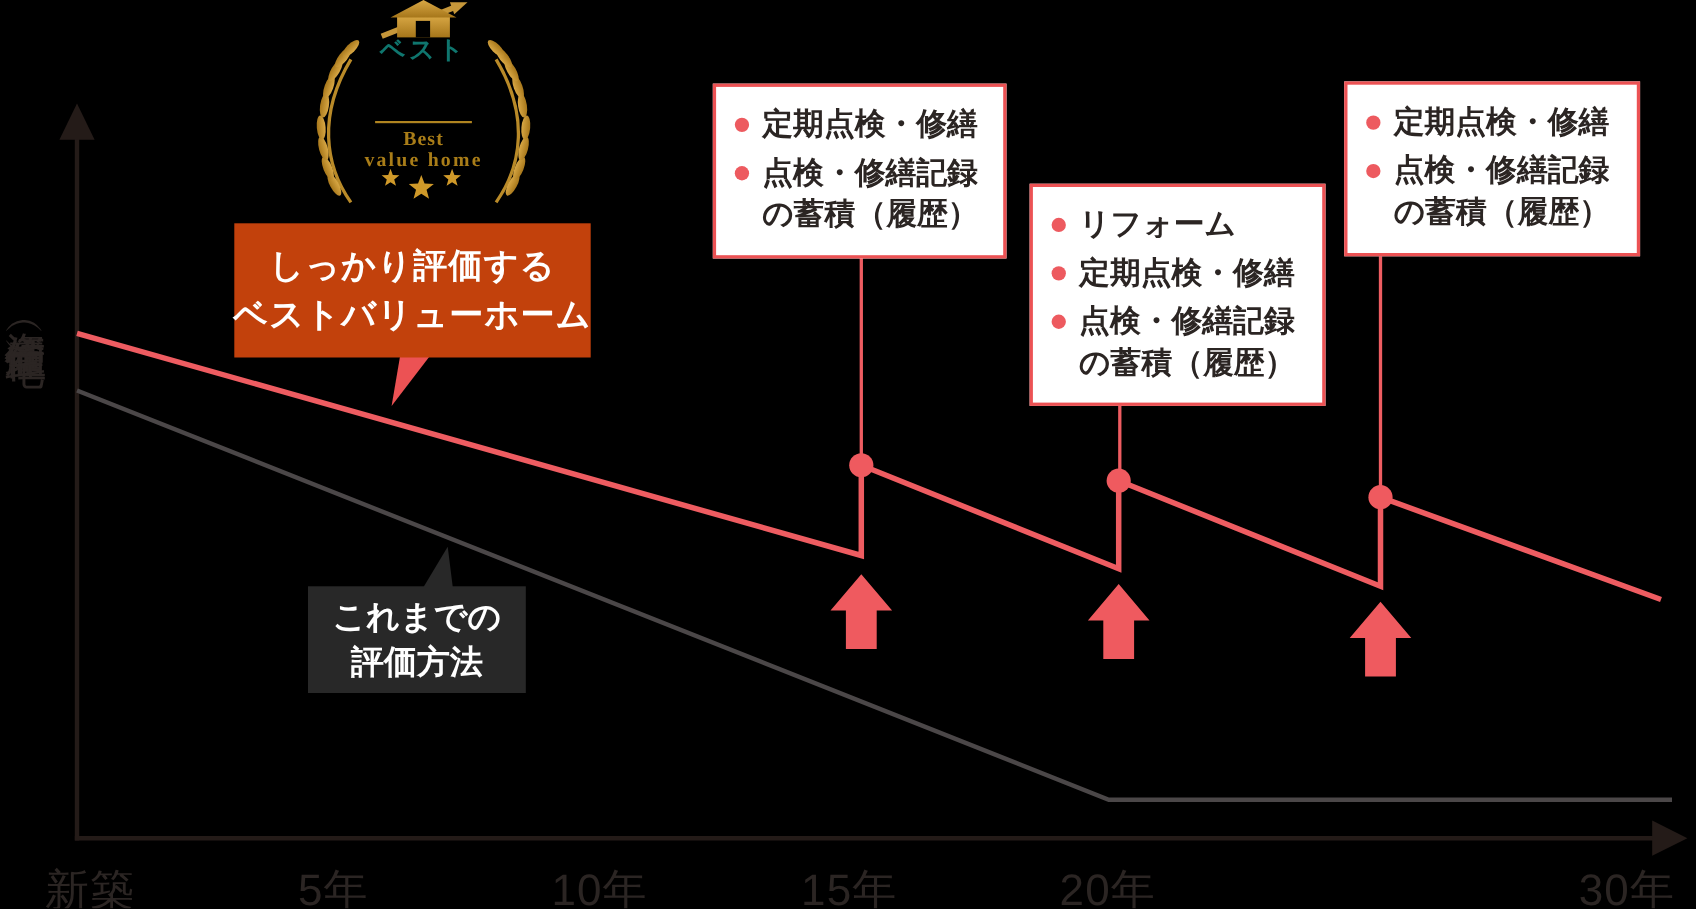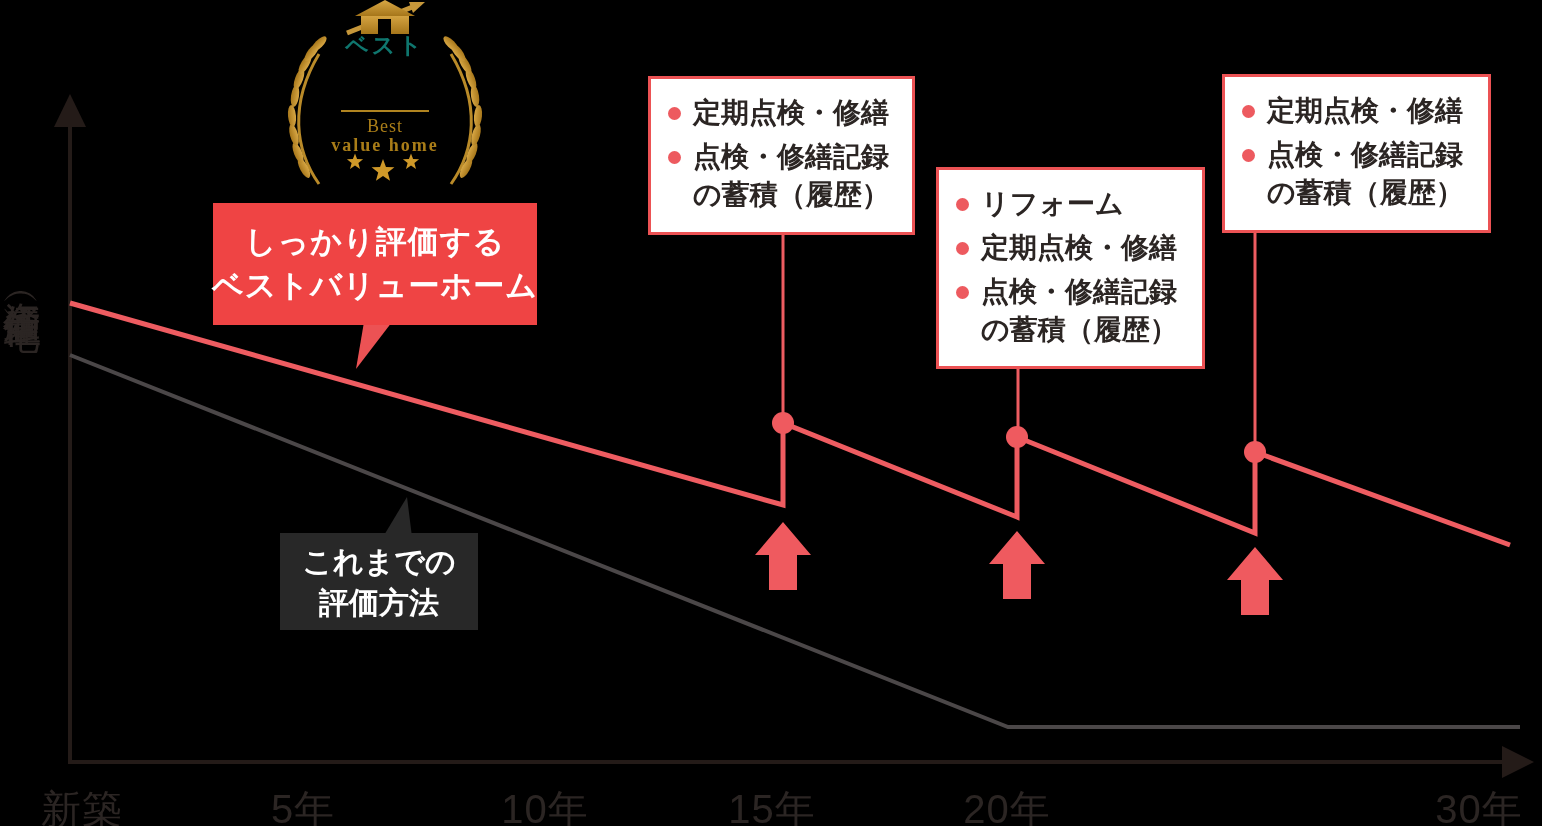--- a/index.html
+++ b/index.html
@@ -6,21 +6,21 @@
   .stage{position:relative;width:1542px;height:826px;background:#000;overflow:hidden;
          font-family:"Liberation Sans","DejaVu Sans",sans-serif;}
   .stage svg{display:block;}
   .chart-svg{position:absolute;left:0;top:0;}
   
   .y-axis-label{position:absolute;left:2px;top:272px;writing-mode:vertical-rl;text-orientation:mixed;
                 font-size:38px;line-height:40px;letter-spacing:2px;color:#2B2523;font-weight:500;}
   .tick-label{position:absolute;top:782px;transform:translateX(-50%);font-size:40px;
               color:#2B2523;font-weight:500;letter-spacing:1px;white-space:nowrap;}
   
-  .pink-bubble{position:absolute;left:213px;top:203px;width:324px;height:122px;background:#ef4444;
+  .pink-bubble{position:absolute;left:213px;top:203px;width:324px;height:122px;background:#c2410c;
                color:#fff;font-weight:bold;font-size:31px;line-height:44px;letter-spacing:1px;
                display:flex;flex-direction:column;justify-content:center;align-items:center;white-space:nowrap;}
   
   .dark-box{position:absolute;left:280px;top:533px;width:198px;height:97px;background:#282828;
             color:#fff;font-weight:bold;font-size:30px;line-height:41px;
             display:flex;flex-direction:column;justify-content:center;align-items:center;white-space:nowrap;text-align:center;}
   
   .callout{position:absolute;background:#fff;border:3px solid #EC5254;box-sizing:border-box;
            padding:15px 19px 8px 17px;}
   .callout .item{display:flex;align-items:flex-start;margin-bottom:6px;}
@@ -29,21 +29,21 @@
   .callout .lines{font-size:28px;font-weight:bold;color:#2B2523;line-height:38px;white-space:nowrap;}
   
   .logo{position:absolute;left:285px;top:0;width:200px;height:192px;}
   .logo .logo-svg{position:absolute;left:0;top:0;}
   .logo-jp1{position:absolute;left:0;top:30px;width:100%;text-align:center;font-size:23px;
             font-weight:bold;letter-spacing:3px;color:#0f766e;}
   .logo-jp2{position:absolute;left:0;top:74px;width:100%;text-align:center;font-size:23px;
             font-weight:bold;letter-spacing:1px;color:#433E39;}
   .logo-divider{position:absolute;left:56px;top:110px;width:88px;height:2px;background:#B08420;}
   .logo-en1{position:absolute;left:0;top:116px;width:100%;text-align:center;
-            font-family:"Liberation Serif","DejaVu Serif",serif;font-size:18px;font-weight:normal;
+            font-family:"Liberation Serif","DejaVu Serif",serif;font-size:18px;font-weight:bold;
             letter-spacing:1px;color:#A97D18;}
   .logo-en2{position:absolute;left:0;top:135px;width:100%;text-align:center;
             font-family:"Liberation Serif","DejaVu Serif",serif;font-size:18px;font-weight:bold;
             letter-spacing:2px;color:#A97D18;}
 </style>
 </head>
 <body>
 
 <div class="stage">
 

